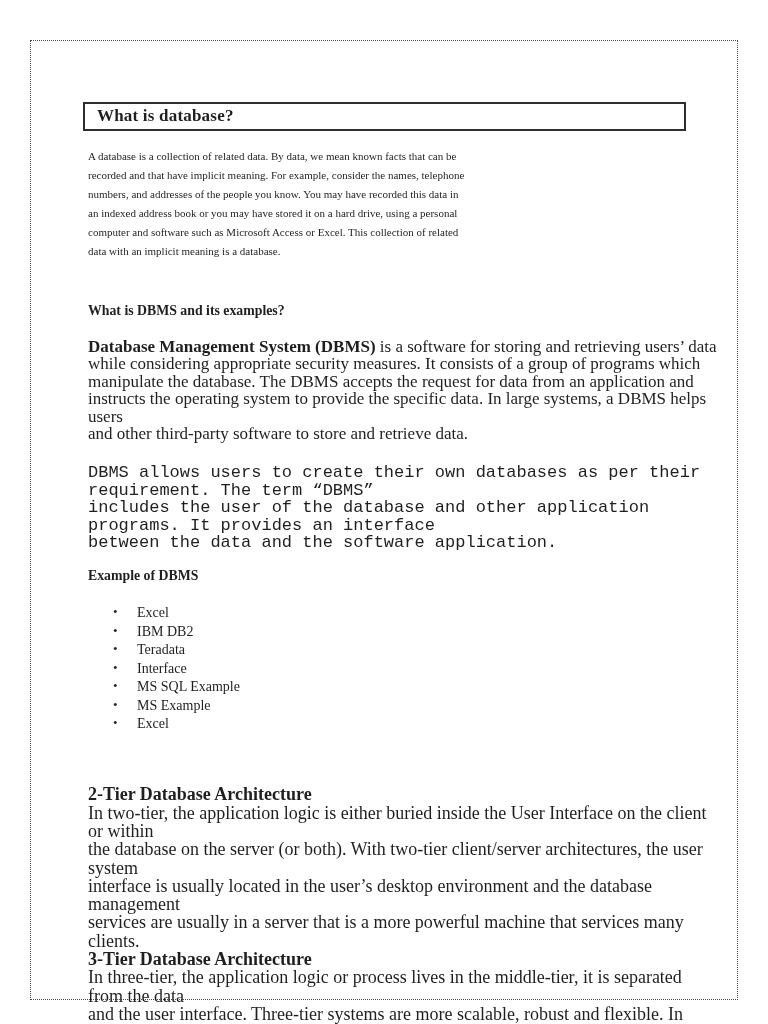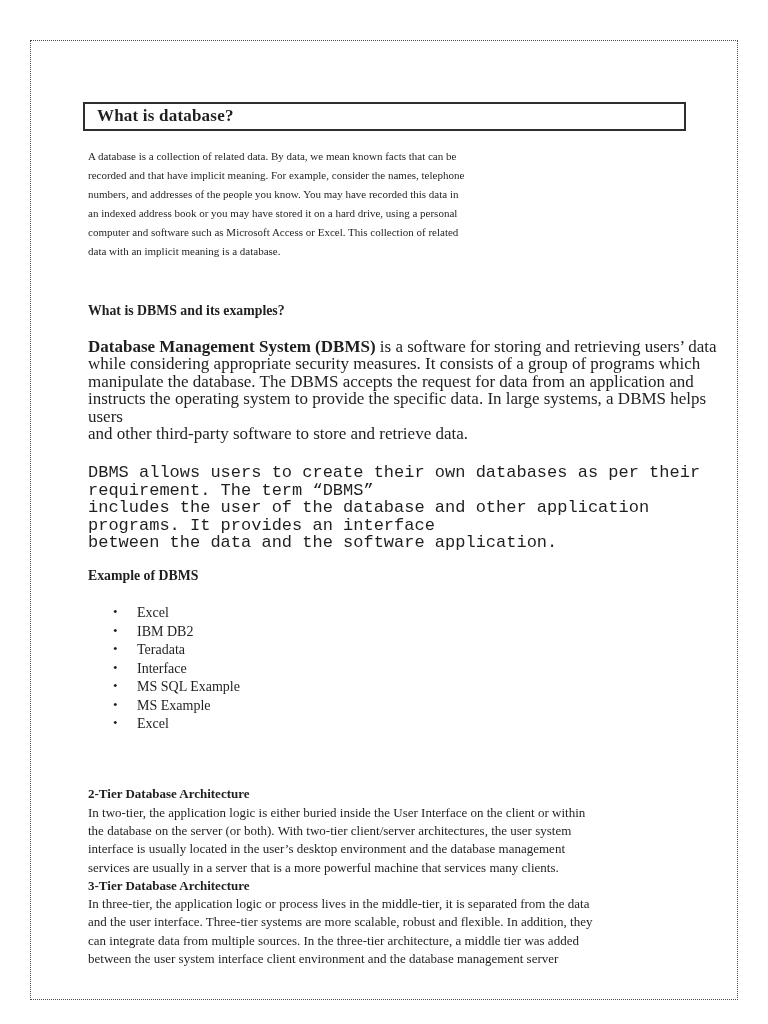--- a/index.html
+++ b/index.html
@@ -59,21 +59,21 @@
   }
   .example-list li {
     position: relative;
     padding-left: 49px;
   }
   .example-list li .bullet {
     position: absolute;
     left: 25px; top: -1px;
     font-size: 13px;
   }
-  .tier-block { font-size: 13px; line-height: 18.3px; width: 631px; }
+  .tier-block { font-size: 18px; line-height: 18.3px; width: 631px; }
   .tier2-block { margin-top: 52px; }
   .tier3-block { margin-top: 0; }
   .tier-heading { font-weight: bold; display: block; }
   b.inline-bold { font-weight: bold; }
 </style>
 </head>
 <body>
 
 <div class="page">
   <div class="content">

